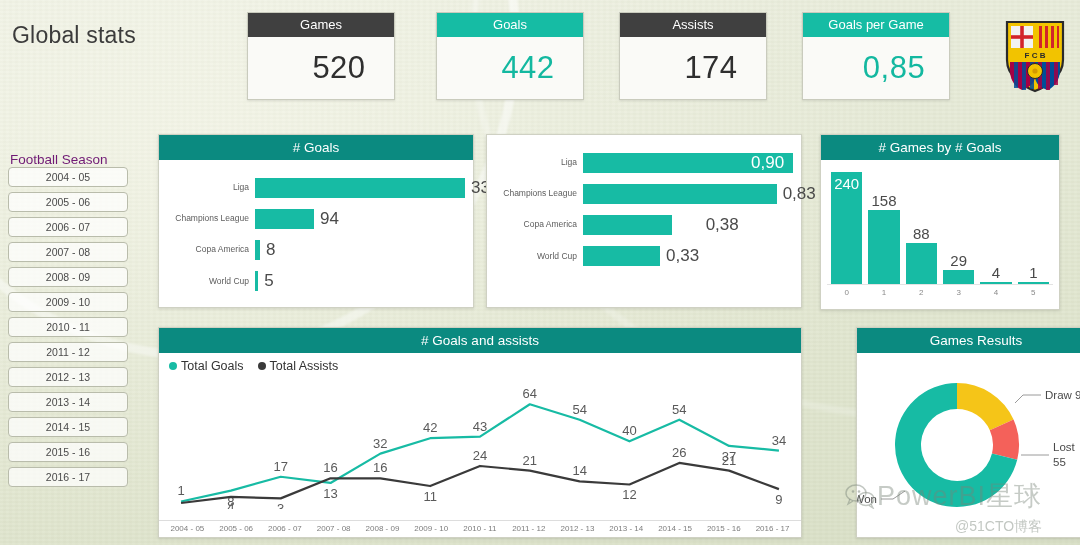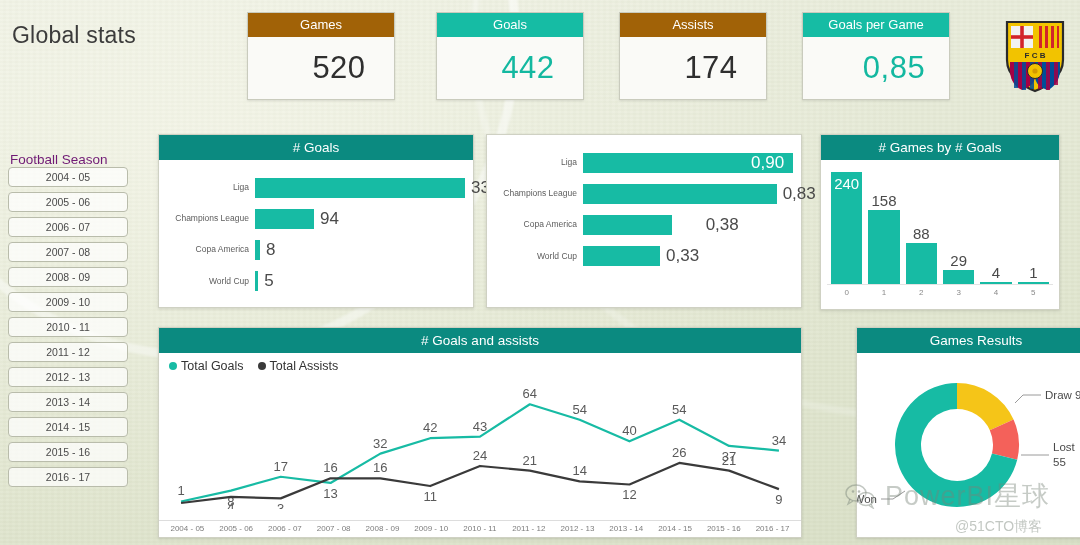--- a/index.html
+++ b/index.html
@@ -56,21 +56,21 @@
     display: flex; flex-direction: column;
   }
   .kpi .kpi-head {
     height: 24px; line-height: 24px; text-align: center;
     font-size: 13px; color: #ffffff;
   }
   .kpi .kpi-val {
     flex: 1; display: flex; align-items: center; justify-content: center;
     font-size: 31px; font-weight: 400; letter-spacing: .5px; padding-left: 36px;
   }
-  .kpi.dark .kpi-head { background: #a16207; }
+  .kpi.dark .kpi-head { background: #404040; }
   .kpi.dark .kpi-val  { color: #2f2f2f; }
   .kpi.teal .kpi-head { background: #16bca4; }
   .kpi.teal .kpi-val  { color: #13b8a0; }
 
   #kpi-games   { left: 247px; top: 12px; }
   #kpi-goals   { left: 436px; top: 12px; }
   #kpi-assists { left: 619px; top: 12px; }
   #kpi-gpg     { left: 802px; top: 12px; }
 
   
@@ -149,21 +149,21 @@
 
   
   #donut-wrap { position: relative; width: 100%; height: 100%; }
   #donut-svg { position: absolute; left: 0; top: 0; width: 100%; height: 100%; }
   .donut-label { font-size: 11.5px; fill: #4a4a4a; font-family: "Liberation Sans", sans-serif; }
 
   
   #wm1 {
     position: absolute; left: 845px; top: 478px; z-index: 9;
     font-size: 27px; color: rgba(120,130,120,.42); letter-spacing: 1px;
-    display: flex; align-items: center; gap: 10px; pointer-events: none;
+    display: flex; align-items: center; gap: 2px; pointer-events: none;
   }
   #wm2 {
     position: absolute; left: 955px; top: 518px; z-index: 9;
     font-size: 14px; color: rgba(120,130,120,.45); pointer-events: none;
   }
 </style>
 </head>
 <body>
 
 <div id="bg">

